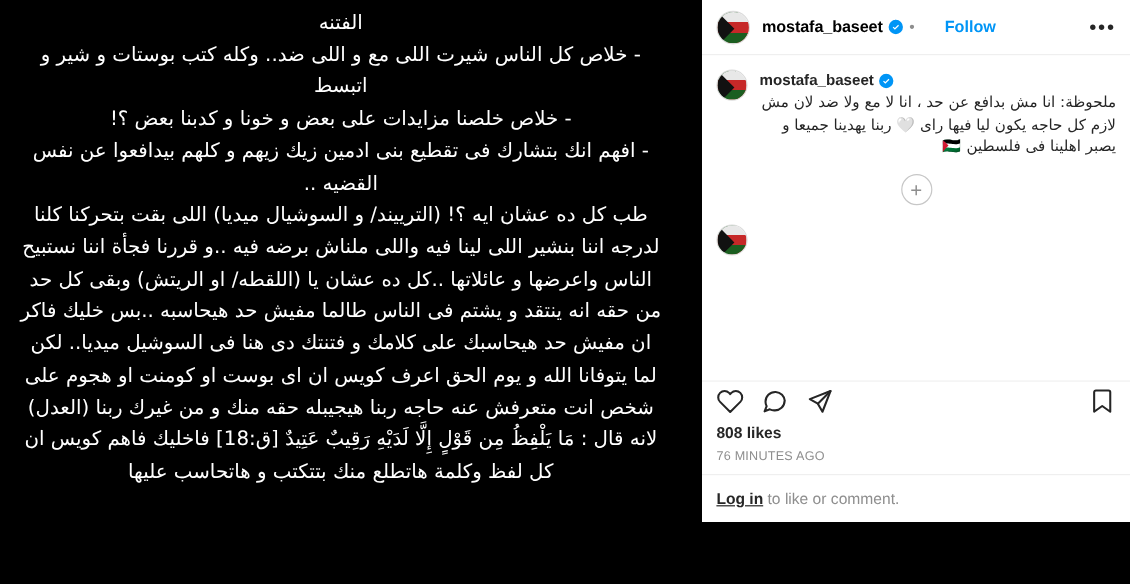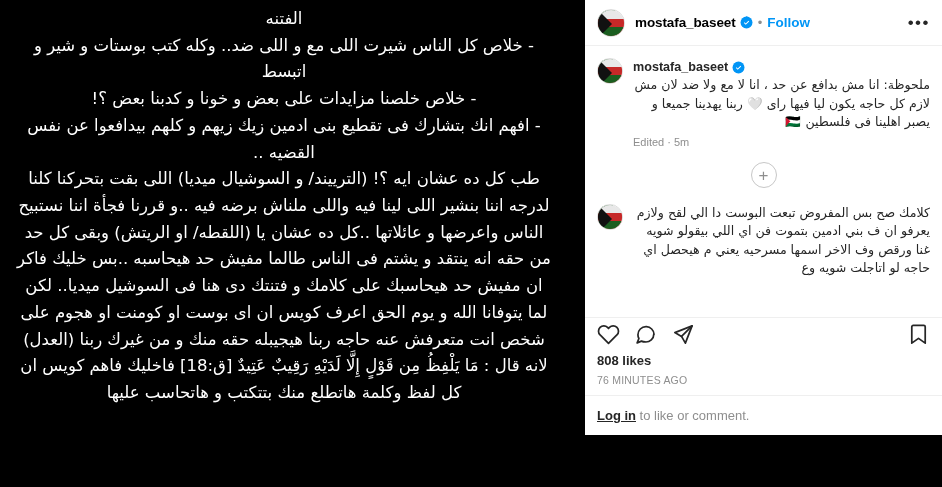--- a/index.html
+++ b/index.html
@@ -96,20 +96,21 @@
   }
   .follow-btn {
     color: #0095f6;
     font-size: 13.5px;
     font-weight: bold;
     background: none;
     border: none;
     cursor: pointer;
     font-family: "Liberation Sans", sans-serif;
     padding: 0;
+    margin-left: 20px;
   }
   .header-spacer { flex: 1 1 auto; }
   .more-dots {
     font-size: 17px;
     color: #262626;
     letter-spacing: 1.5px;
     cursor: pointer;
     padding: 0 2px;
     line-height: 1;
   }
@@ -267,35 +268,34 @@
         <div class="comment-body">
           <div class="c-text"><span class="name-line">
                 <span class="c-name">mostafa_baseet</span>
                 <span class="verified">
                   <svg viewBox="0 0 24 24" width="13" height="13">
                     <circle cx="12" cy="12" r="11" fill="#0095f6"></circle>
                     <path d="M10.6 16.3l-3.4-3.4 1.3-1.3 2.1 2.1 5-5 1.3 1.3z" fill="#fff"></path>
                   </svg>
                 </span>
               </span><span>ملحوظة: انا مش بدافع عن حد ، انا لا مع ولا ضد لان مش لازم كل حاجه يكون ليا فيها راى 🤍 ربنا يهدينا جميعا و يصبر اهلينا فى فلسطين 🇵🇸</span></div>
-          <div class="c-meta">Edited · 5m</div>
         </div>
       </div>
 
       <div class="plus-divider">
         <div class="plus-circle">+</div>
       </div>
 
       <div class="comment-row">
         <div class="avatar small">
           <div class="flag-stripes"></div>
           <div class="flag-tri"></div>
         </div>
         <div class="comment-body">
-          <div class="c-text"><span>كلامك صح بس المفروض تبعت البوست دا الي لقح ولازم يعرفو ان ف بني ادمين بتموت فن اي اللي بيقولو شويه غنا ورقص وف الاخر اسمها مسرحيه يعني م هيحصل اي حاجه لو اتاجلت شويه وع</span></div>
+          <div class="c-text"></div>
         </div>
       </div>
 
       <div class="comment-fade"></div>
     </div>
 
     <div class="actions">
       <div class="action-icons">
         <span class="ic">
           <svg width="23" height="23" viewBox="0 0 24 24" fill="none" stroke="#262626" stroke-width="1.8" stroke-linecap="round" stroke-linejoin="round">

